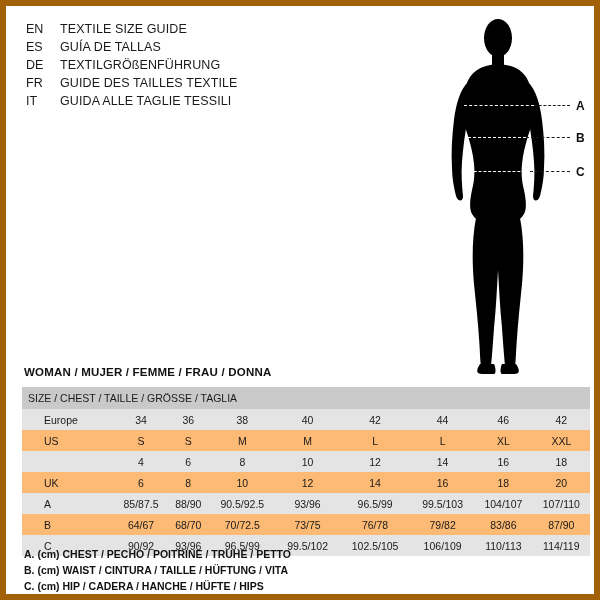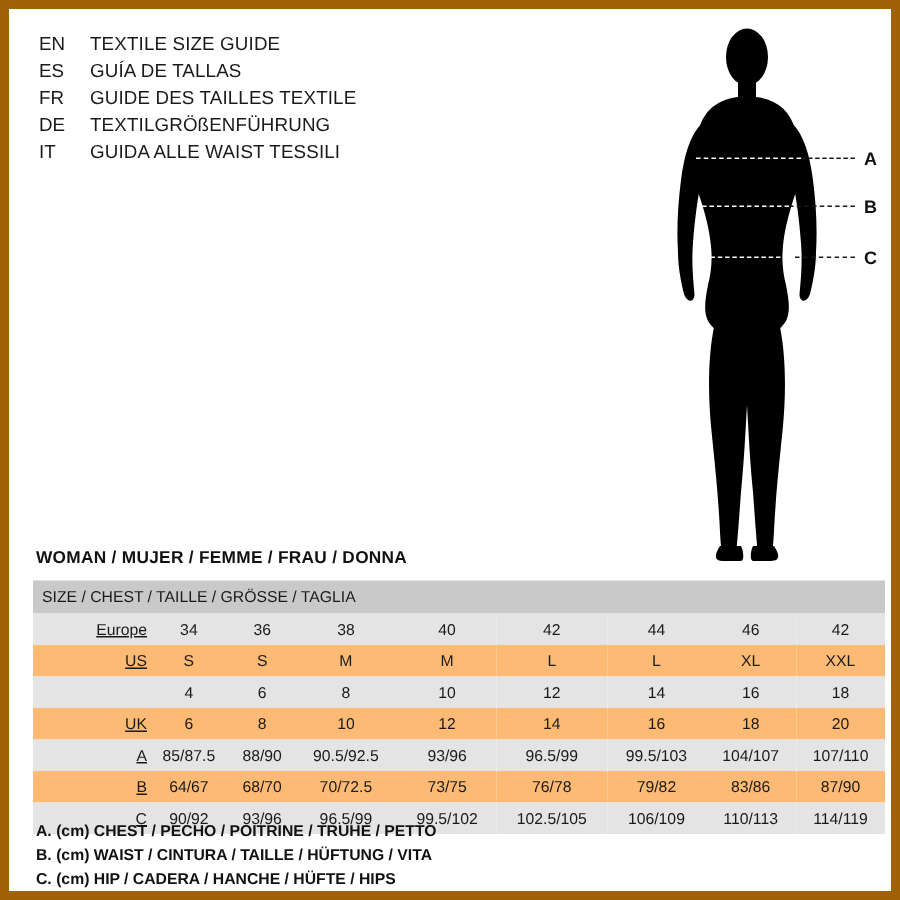--- a/index.html
+++ b/index.html
@@ -90,24 +90,23 @@
     font-size: 10.5px;
     color: #1a1a1a;
   }
   table.size-table td {
     padding: 2px 0;
     height: 17px;
     text-align: center;
     vertical-align: middle;
   }
   table.size-table td.rowlabel {
-    text-align: right;
-    padding-left: 6px;
+    text-align: left;
+    padding-left: 22px;
     width: 70px;
-    text-decoration: underline;
   }
   tr.header-row td {
     background: #c9c9c9;
     font-weight: normal;
     text-align: left;
     padding-left: 6px;
     font-size: 10.5px;
     height: 18px;
   }
   tr.shade td {
@@ -139,30 +138,30 @@
   <div class="lang-block">
     <div class="lang-row">
       <span class="lang-code">EN</span>
       <span class="lang-title">TEXTILE SIZE GUIDE</span>
     </div>
     <div class="lang-row">
       <span class="lang-code">ES</span>
       <span class="lang-title">GUÍA DE TALLAS</span>
     </div>
     <div class="lang-row">
+      <span class="lang-code">DE</span>
+      <span class="lang-title">TEXTILGRÖßENFÜHRUNG</span>
+    </div>
+    <div class="lang-row">
       <span class="lang-code">FR</span>
       <span class="lang-title">GUIDE DES TAILLES TEXTILE</span>
     </div>
     <div class="lang-row">
-      <span class="lang-code">DE</span>
-      <span class="lang-title">TEXTILGRÖßENFÜHRUNG</span>
-    </div>
-    <div class="lang-row">
       <span class="lang-code">IT</span>
-      <span class="lang-title">GUIDA ALLE WAIST TESSILI</span>
+      <span class="lang-title">GUIDA ALLE TAGLIE TESSILI</span>
     </div>
   </div>
 
   <div class="figure-wrap">
     <svg class="figure-svg" width="190" height="370" viewBox="0 0 190 370" xmlns="http://www.w3.org/2000/svg">
       <g fill="#000000">
 
         <ellipse cx="92" cy="26" rx="14" ry="19"></ellipse>
 
         <rect x="86" y="42" width="12" height="14"></rect>

